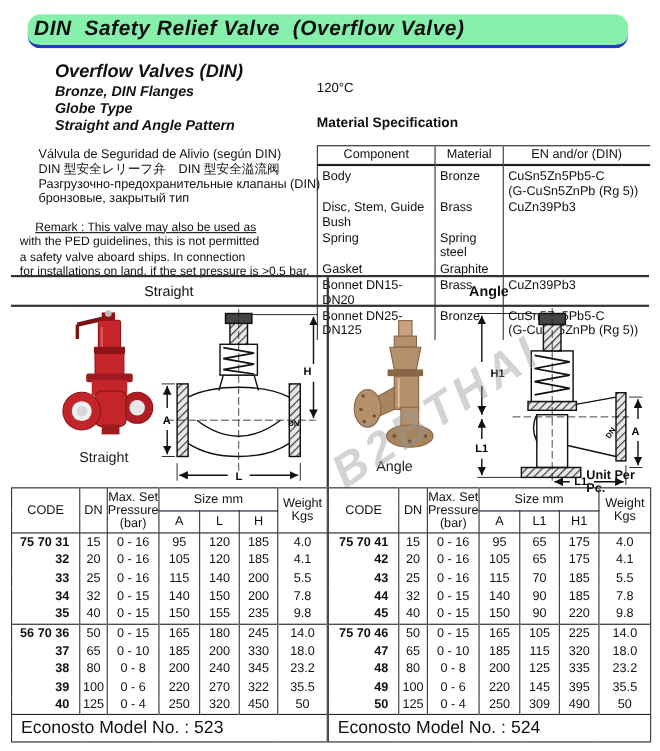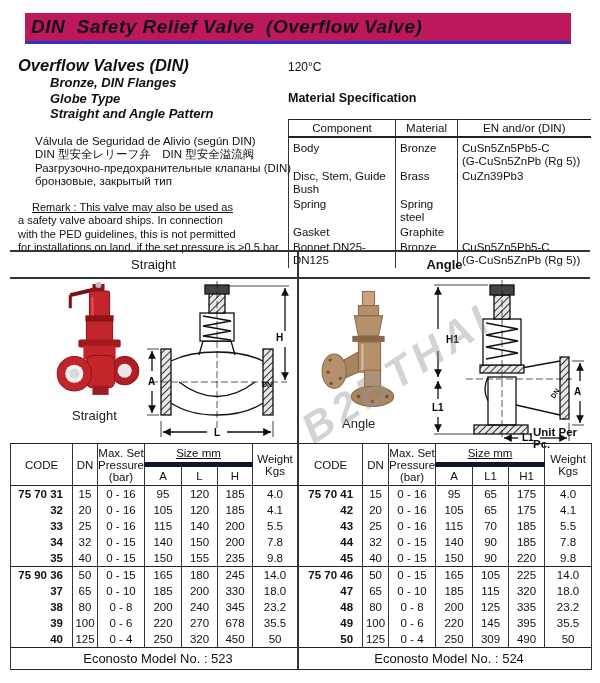--- a/index.html
+++ b/index.html
@@ -1,36 +1,36 @@
 <!DOCTYPE html>
 <html><head>
 <meta charset="utf-8">
 <style>
   html,body{margin:0;padding:0;background:#fff;}
   #page{position:relative;width:600px;height:683px;background:#ffffff;overflow:hidden;
         font-family:"Liberation Sans",sans-serif;color:#111;}
 
   
   #title-bar{position:absolute;left:25px;top:13px;width:540px;height:28px;
-    background:#be185d;border-bottom:3px solid #2737c6;
+    background:#86efac;border-bottom:3px solid #2737c6;
     font-size:19px;font-weight:bold;font-style:italic;line-height:27px;
-    padding-left:6px;white-space:pre;letter-spacing:.5px;}
+    padding-left:6px;white-space:pre;letter-spacing:.5px;border-radius:12px;}
 
   
   #info-left{position:absolute;left:18px;top:56px;width:272px;}
-  .prod-head{font-size:16.5px;font-weight:bold;font-style:italic;line-height:19px;}
+  .prod-head{font-size:16.5px;font-weight:bold;font-style:italic;margin-left:32px;line-height:19px;}
   .prod-sub{font-size:13px;font-weight:bold;font-style:italic;margin-left:32px;line-height:15.5px;}
   .translations{margin-top:13px;margin-left:17px;font-size:11.5px;line-height:13.5px;white-space:nowrap;}
   .remark{margin-top:12px;font-size:11px;line-height:13.5px;white-space:nowrap;}
   .remark-line:first-child{padding-left:14px;text-decoration:underline;}
 
   
   #info-right{position:absolute;left:288px;top:58px;width:302px;}
   .temp-label{font-size:12px;line-height:14px;}
-  .temp-value{font-size:12px;margin-top:2px;}
+  .temp-value{font-size:12px;margin-top:15px;}
   .mat-title{font-size:12.5px;font-weight:bold;margin-top:17px;margin-bottom:14px;}
   table.mat-table{border-collapse:collapse;table-layout:fixed;width:302px;
     border-top:1.5px solid #222;font-size:11.5px;padding-left:21px;}
   table.mat-table th{border-bottom:2px solid #222;font-weight:normal;
     padding:2px 2px;text-align:center;font-size:11.5px;}
   table.mat-table td{padding:1px 4px;vertical-align:top;white-space:pre-line;line-height:13px;}
   table.mat-table th.c1,table.mat-table td.c1,
   table.mat-table th.c2,table.mat-table td.c2{border-left:1px solid #333;}
   table.mat-table th.c0,table.mat-table td.c0{border-left:1px solid #333;}
   table.mat-table tbody tr:first-child td{padding-top:4px;}
@@ -54,29 +54,29 @@
     color:rgba(150,150,150,.42);transform:rotate(-33deg);transform-origin:0 50%;
     pointer-events:none;font-style:italic;}
 
   
   #tables-row{position:absolute;left:10px;top:443px;display:flex;}
   table.dim-table{border-collapse:collapse;table-layout:fixed;font-size:11.5px;
     border:1.5px solid #222;}
   table.dim-table th{font-weight:normal;text-align:center;padding:0;line-height:12px;}
   table.dim-table th,table.dim-table td{border-left:1px solid #333;border-right:1px solid #333;}
   table.dim-table thead th{border-bottom:1.5px solid #222;}
-  table.dim-table th.group-size{border-bottom:5px solid #0f172a;height:18px;text-decoration:underline;}
+  table.dim-table th.group-size{border-bottom:1px solid #0f172a;height:18px;}
   table.dim-table th.sub{height:18px;border-bottom:1.5px solid #222;}
   table.dim-table th.tall{height:40px;}
   th.pre{white-space:pre-line;margin-left:44px;}
   table.dim-table td{height:16px;text-align:center;padding:0;}
   table.dim-table td.c0{text-align:right;font-weight:bold;padding-right:9px;}
   table.dim-table tbody+tbody tr:first-child td{border-top:1.5px solid #222;}
-  table.dim-table tfoot td{border-top:1.5px solid #222;text-align:center;
-    padding:3px 0 3px 8px;font-size:13px;height:15px;}
+  table.dim-table tfoot td{border-top:1.5px solid #222;text-align:left;
+    padding:3px 0 3px 8px;font-size:16px;height:15px;}
   svg text{font-family:"Liberation Sans",sans-serif;}
 </style>
 </head>
 <body>
 
 <div id="page">
 
   <div id="title-bar">DIN  Safety Relief Valve  (Overflow Valve)</div>
 
   <div id="info-left">
@@ -85,22 +85,22 @@
     <div class="prod-sub">Globe Type</div>
     <div class="prod-sub">Straight and Angle Pattern</div>
     <div class="translations">
       <div>Válvula de Seguridad de Alivio (según DIN)</div>
       <div>DIN 型安全レリーフ弁　DIN 型安全溢流阀</div>
       <div>Разгрузочно-предохранительные клапаны (DIN)</div>
       <div>бронзовые, закрытый тип</div>
     </div>
     <div class="remark">
       <div class="remark-line">Remark : This valve may also be used as</div>
+      <div class="remark-line">with the PED guidelines, this is not permitted</div>
       <div class="remark-line">a safety valve aboard ships.   In connection</div>
-      <div class="remark-line">with the PED guidelines, this is not permitted</div>
       <div class="remark-line">for installations on land, if the set pressure is &gt;0.5 bar.</div>
     </div>
   </div>
 
   <div id="info-right">
     <div class="temp-value">120°C</div>
     <div class="mat-title">Material Specification</div>
     <table class="mat-table">
       <colgroup>
           <col style="width:107px">
@@ -128,20 +128,25 @@
           </tr>
           <tr>
             <td class="c0">Spring</td>
             <td class="c1">Spring steel</td>
             <td class="c2"></td>
           </tr>
           <tr>
             <td class="c0">Gasket</td>
             <td class="c1">Graphite</td>
             <td class="c2"></td>
+          </tr>
+          <tr>
+            <td class="c0">Bonnet DN15-DN20</td>
+            <td class="c1">Brass</td>
+            <td class="c2">CuZn39Pb3</td>
           </tr>
           <tr>
             <td class="c0">Bonnet DN25-DN125</td>
             <td class="c1">Bronze</td>
             <td class="c2">CuSn5Zn5Pb5-C
 (G-CuSn5ZnPb (Rg 5))</td>
           </tr>
         </tbody>
     </table>
   </div>
@@ -363,21 +368,21 @@
             <td class="c1">40</td>
             <td class="c2">0 - 15</td>
             <td class="c3">150</td>
             <td class="c4">155</td>
             <td class="c5">235</td>
             <td class="c6">9.8</td>
           </tr>
         </tbody>
       <tbody>
           <tr>
-            <td class="c0">75 90 36</td>
+            <td class="c0">56 70 36</td>
             <td class="c1">50</td>
             <td class="c2">0 - 15</td>
             <td class="c3">165</td>
             <td class="c4">180</td>
             <td class="c5">245</td>
             <td class="c6">14.0</td>
           </tr>
           <tr>
             <td class="c0">37</td>
             <td class="c1">65</td>
@@ -395,21 +400,21 @@
             <td class="c4">240</td>
             <td class="c5">345</td>
             <td class="c6">23.2</td>
           </tr>
           <tr>
             <td class="c0">39</td>
             <td class="c1">100</td>
             <td class="c2">0 - 6</td>
             <td class="c3">220</td>
             <td class="c4">270</td>
-            <td class="c5">678</td>
+            <td class="c5">322</td>
             <td class="c6">35.5</td>
           </tr>
           <tr>
             <td class="c0">40</td>
             <td class="c1">125</td>
             <td class="c2">0 - 4</td>
             <td class="c3">250</td>
             <td class="c4">320</td>
             <td class="c5">450</td>
             <td class="c6">50</td>

